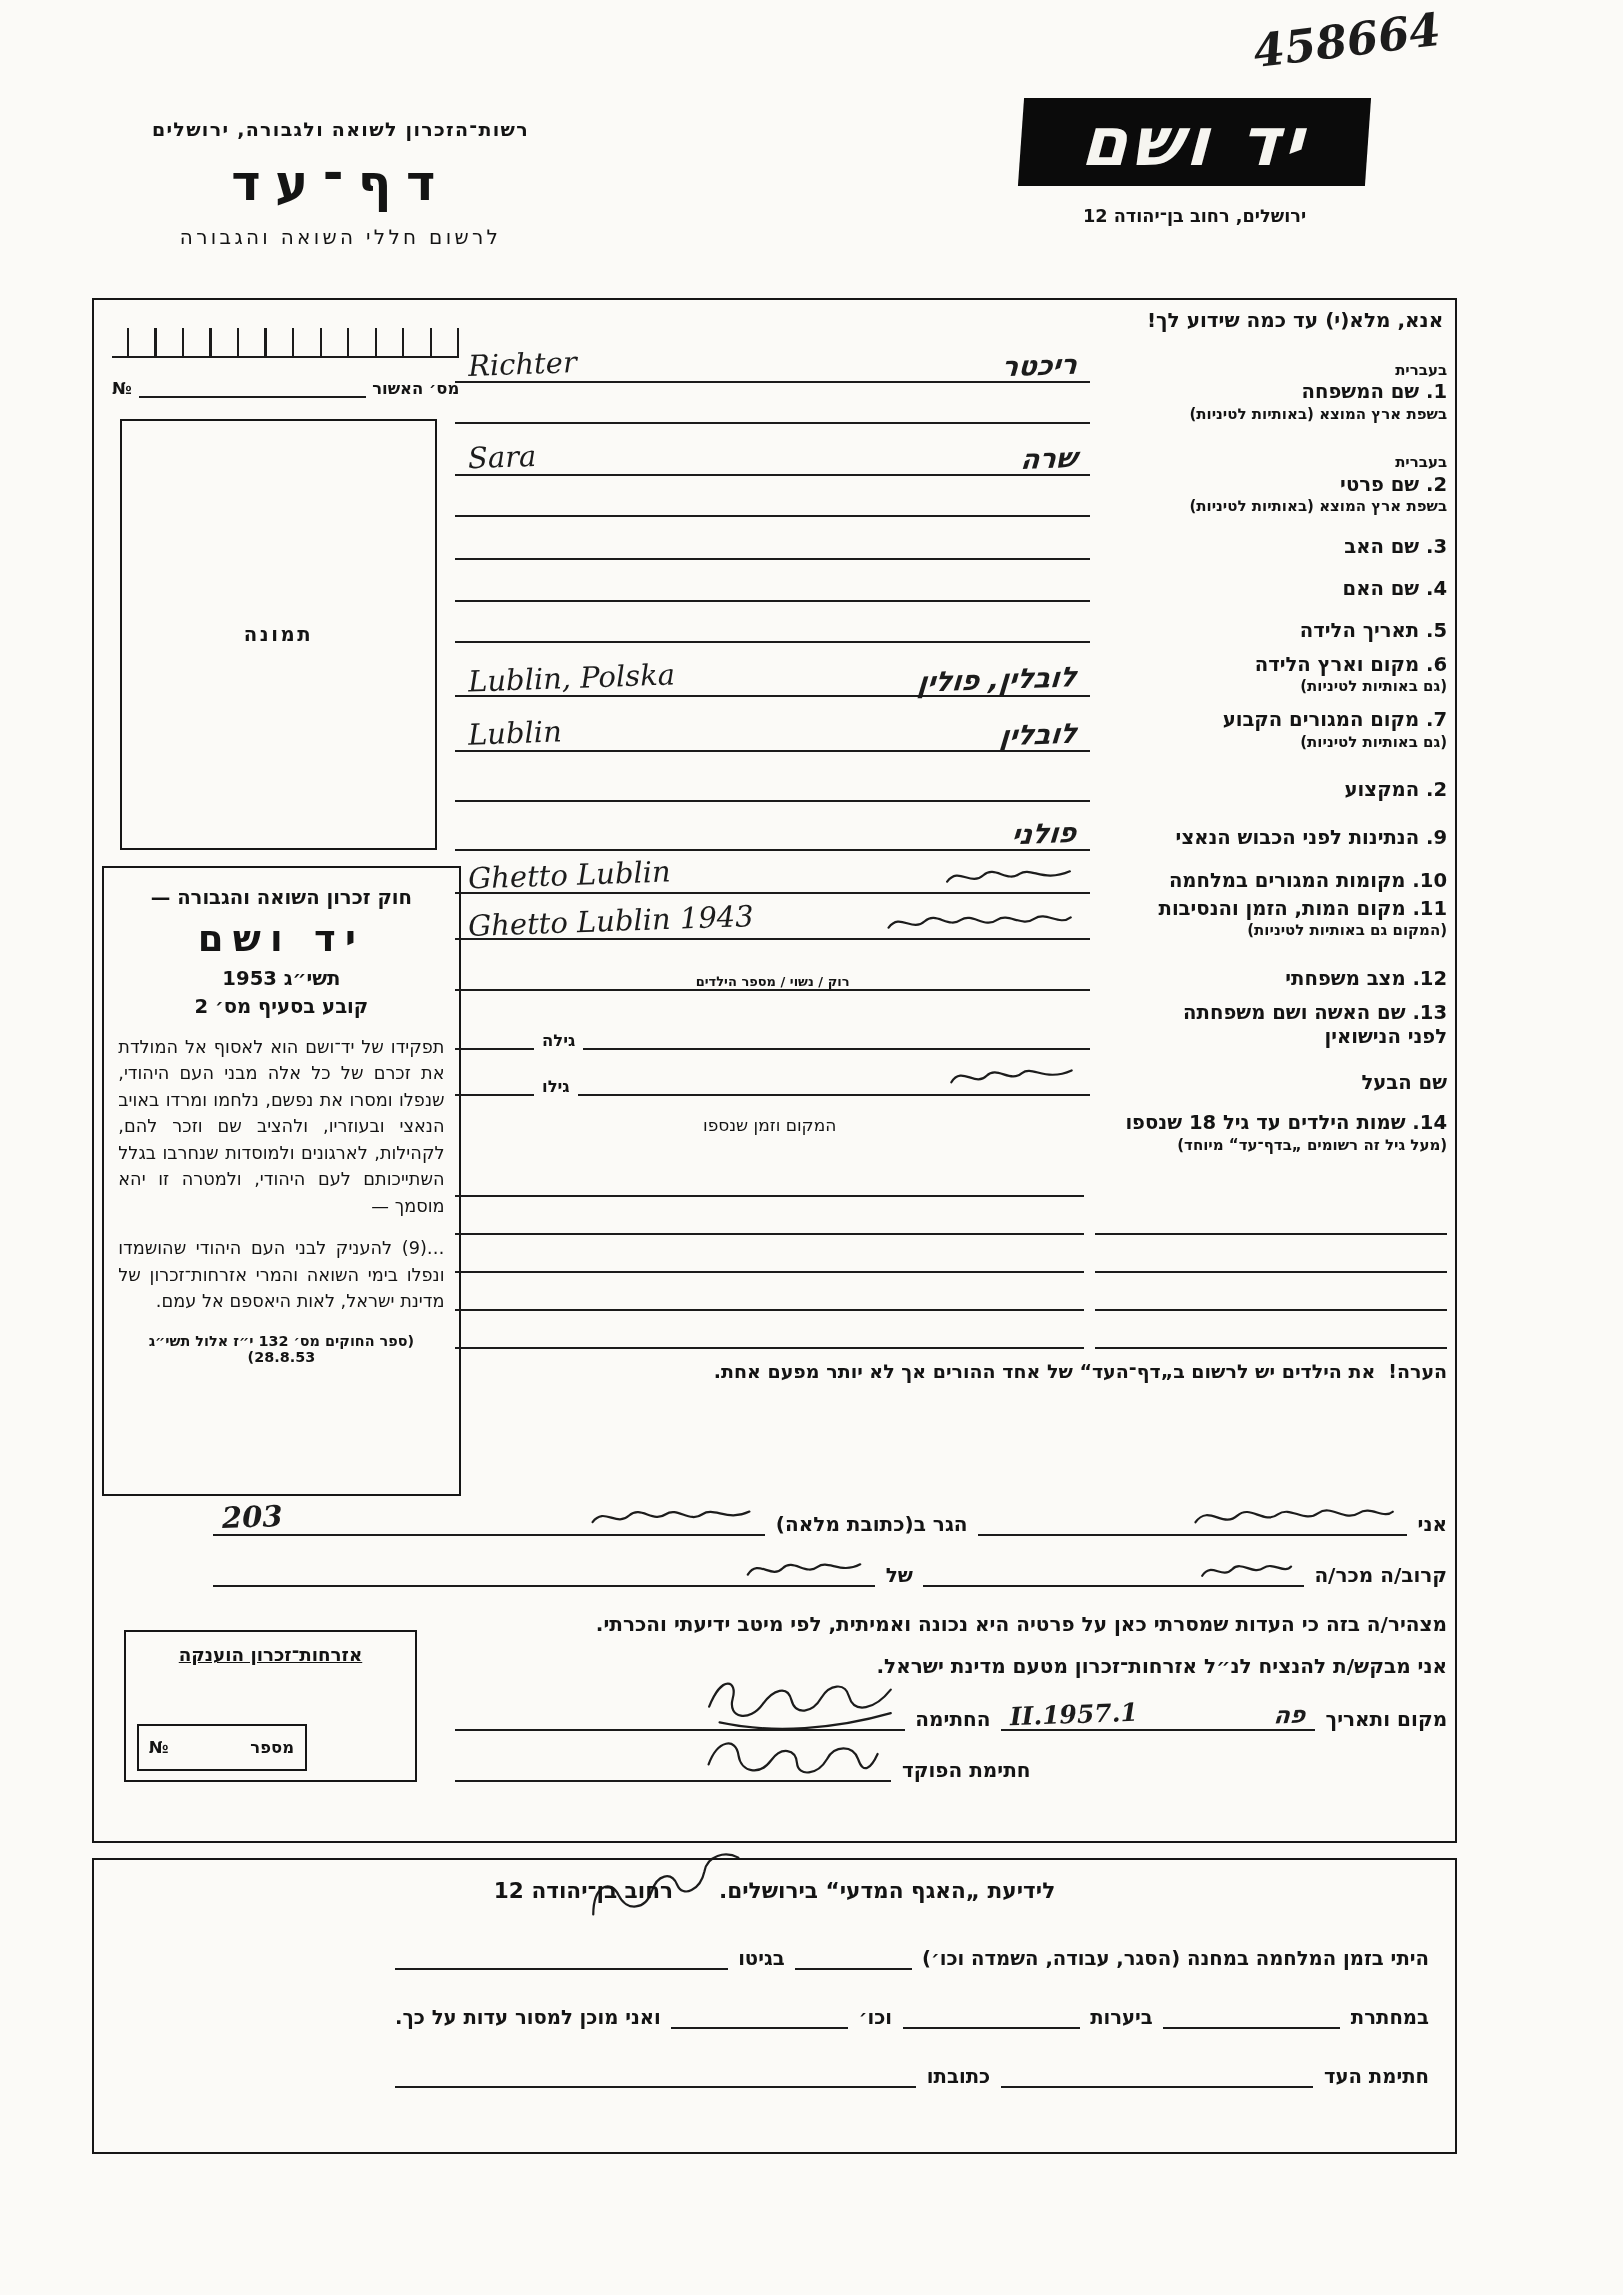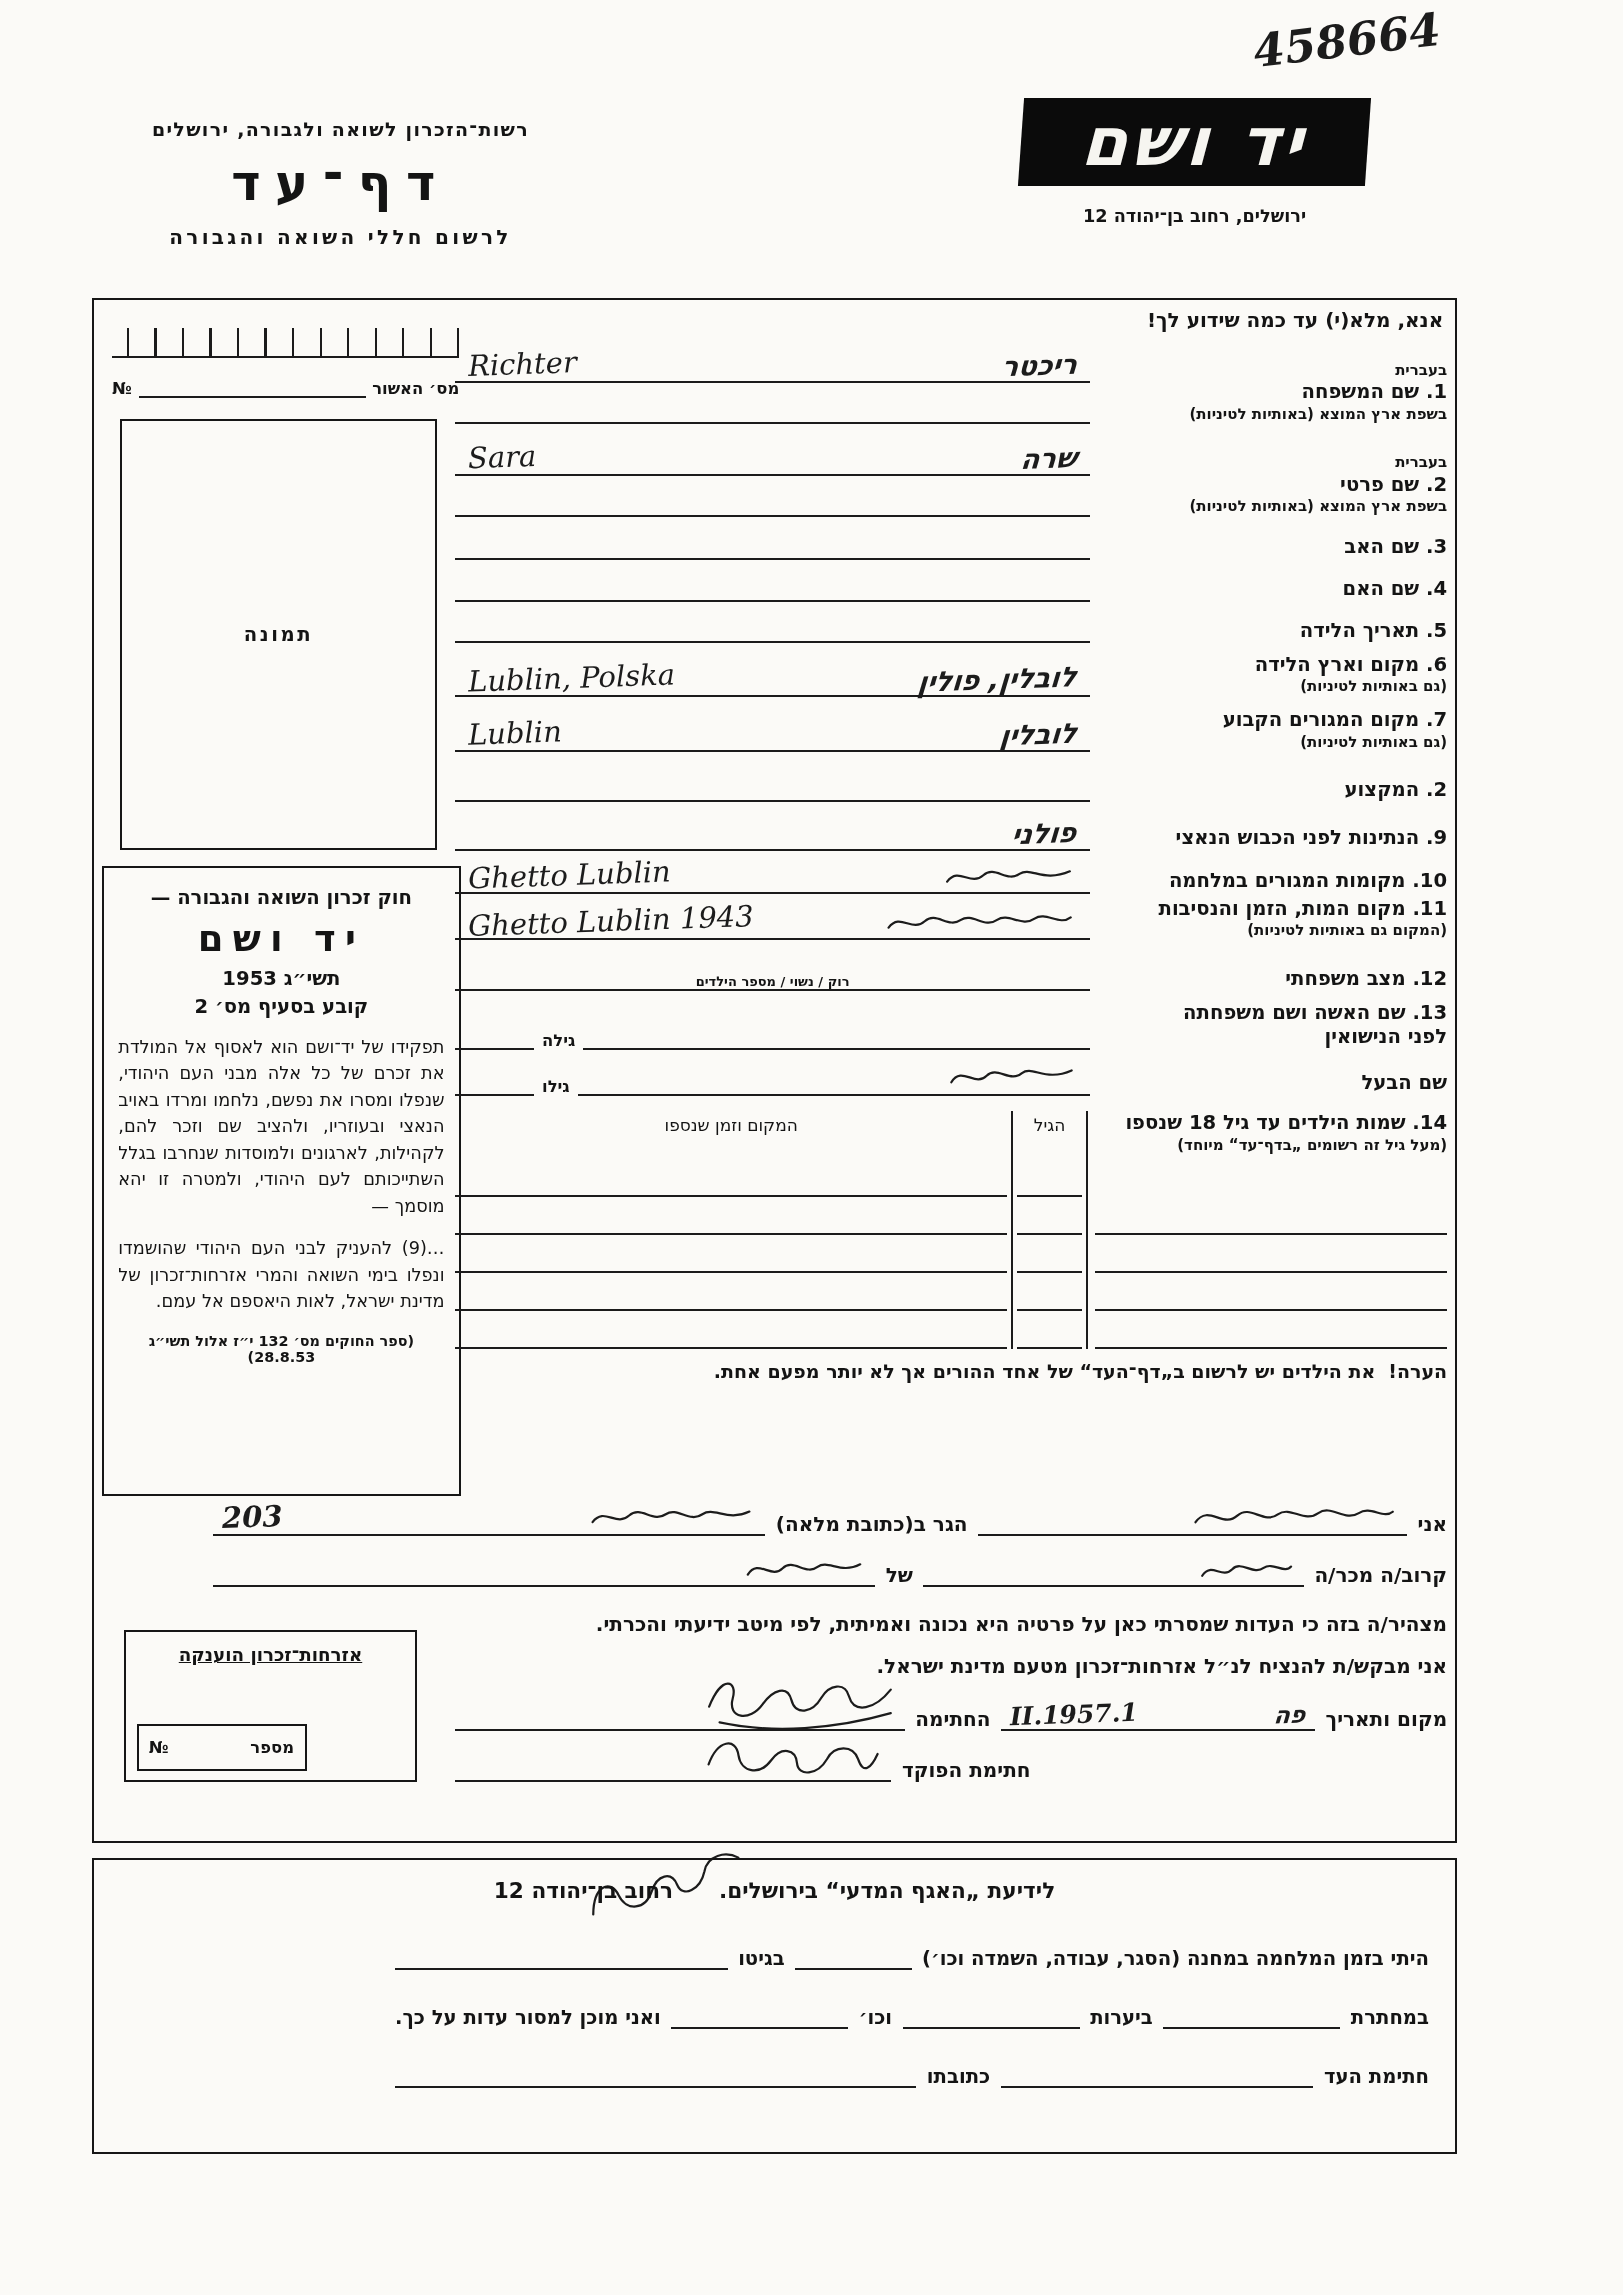--- a/index.html
+++ b/index.html
@@ -16,21 +16,21 @@
   .hwla { font-family:"DejaVu Serif", serif; font-style:italic; font-size:29px; transform:rotate(-2deg); }
   .hwhe { font-style:italic; font-weight:600; font-size:27.5px; transform:rotate(-2deg) skewX(-8deg); }
   .hwnum458 { position:absolute; left:1253px; top:14.4px; font-family:"DejaVu Serif",serif;
     font-style:italic; font-weight:600; font-size:45px; transform:rotate(-7deg); }
   .sqg { stroke:#1c1c1c; stroke-width:3.4; fill:none; stroke-linecap:round; }
 
   
   .hdr-left { position:absolute; left:144px; top:118px; width:393px; text-align:center; }
   .hdr-auth { font-size:19px; font-weight:700; letter-spacing:1.3px; }
   .hdr-title { margin-top:14.4px; font-size:50px; font-weight:800; letter-spacing:14.4px; }
-  .hdr-sub { margin-top:13px; font-size:20px; font-weight:700; letter-spacing:3.3px; }
+  .hdr-sub { margin-top:13px; font-size:20px; font-weight:400; letter-spacing:3.3px; }
   .logo-wrap { position:absolute; left:1021px; top:98px; width:347px; text-align:center; }
   .logo { background:#0b0b0b; color:#f6f5f0; height:88px; display:flex; align-items:center; justify-content:center;
     font-size:67px; font-weight:800; font-style:italic; letter-spacing:3.9px; transform:skewX(-4deg); }
   .logo-addr { margin-top:19.6px; font-size:17.7px; font-weight:700; }
 
   
   .formbox { position:absolute; left:92px; top:298px; width:1365px; height:1545px; border:2.6px solid #161616; }
   .instruction { position:absolute; right:11.8px; top:7.9px; font-size:20px; font-weight:700; }
   .ticks { position:absolute; left:18.3px; top:27.5px; width:347px; height:30px; border-bottom:2px solid #1b1b1b;
     background:repeating-linear-gradient(to left,#1b1b1b 0 2px,transparent 2px 27.5px); }
@@ -334,28 +334,20 @@
         <div class="ct-names">
           <div class="hdr">
             <div class="lbl">14. שמות הילדים עד גיל 18 שנספו</div>
             <div class="sub2">(מעל גיל זה רשומים „בדף־עד“ מיוחד)</div>
           </div>
           <div class="row-ln"></div>
           <div class="row-ln"></div>
           <div class="row-ln"></div>
           <div class="row-ln"></div>
         </div>
-        <div class="ct-age">
-          <div class="cthdr">הגיל</div>
-          <div class="row-ln"></div>
-          <div class="row-ln"></div>
-          <div class="row-ln"></div>
-          <div class="row-ln"></div>
-          <div class="row-ln"></div>
-        </div>
         <div class="ct-place">
           <div class="cthdr">המקום וזמן שנספו</div>
           <div class="row-ln"></div>
           <div class="row-ln"></div>
           <div class="row-ln"></div>
           <div class="row-ln"></div>
           <div class="row-ln"></div>
         </div>
       </div>
 

